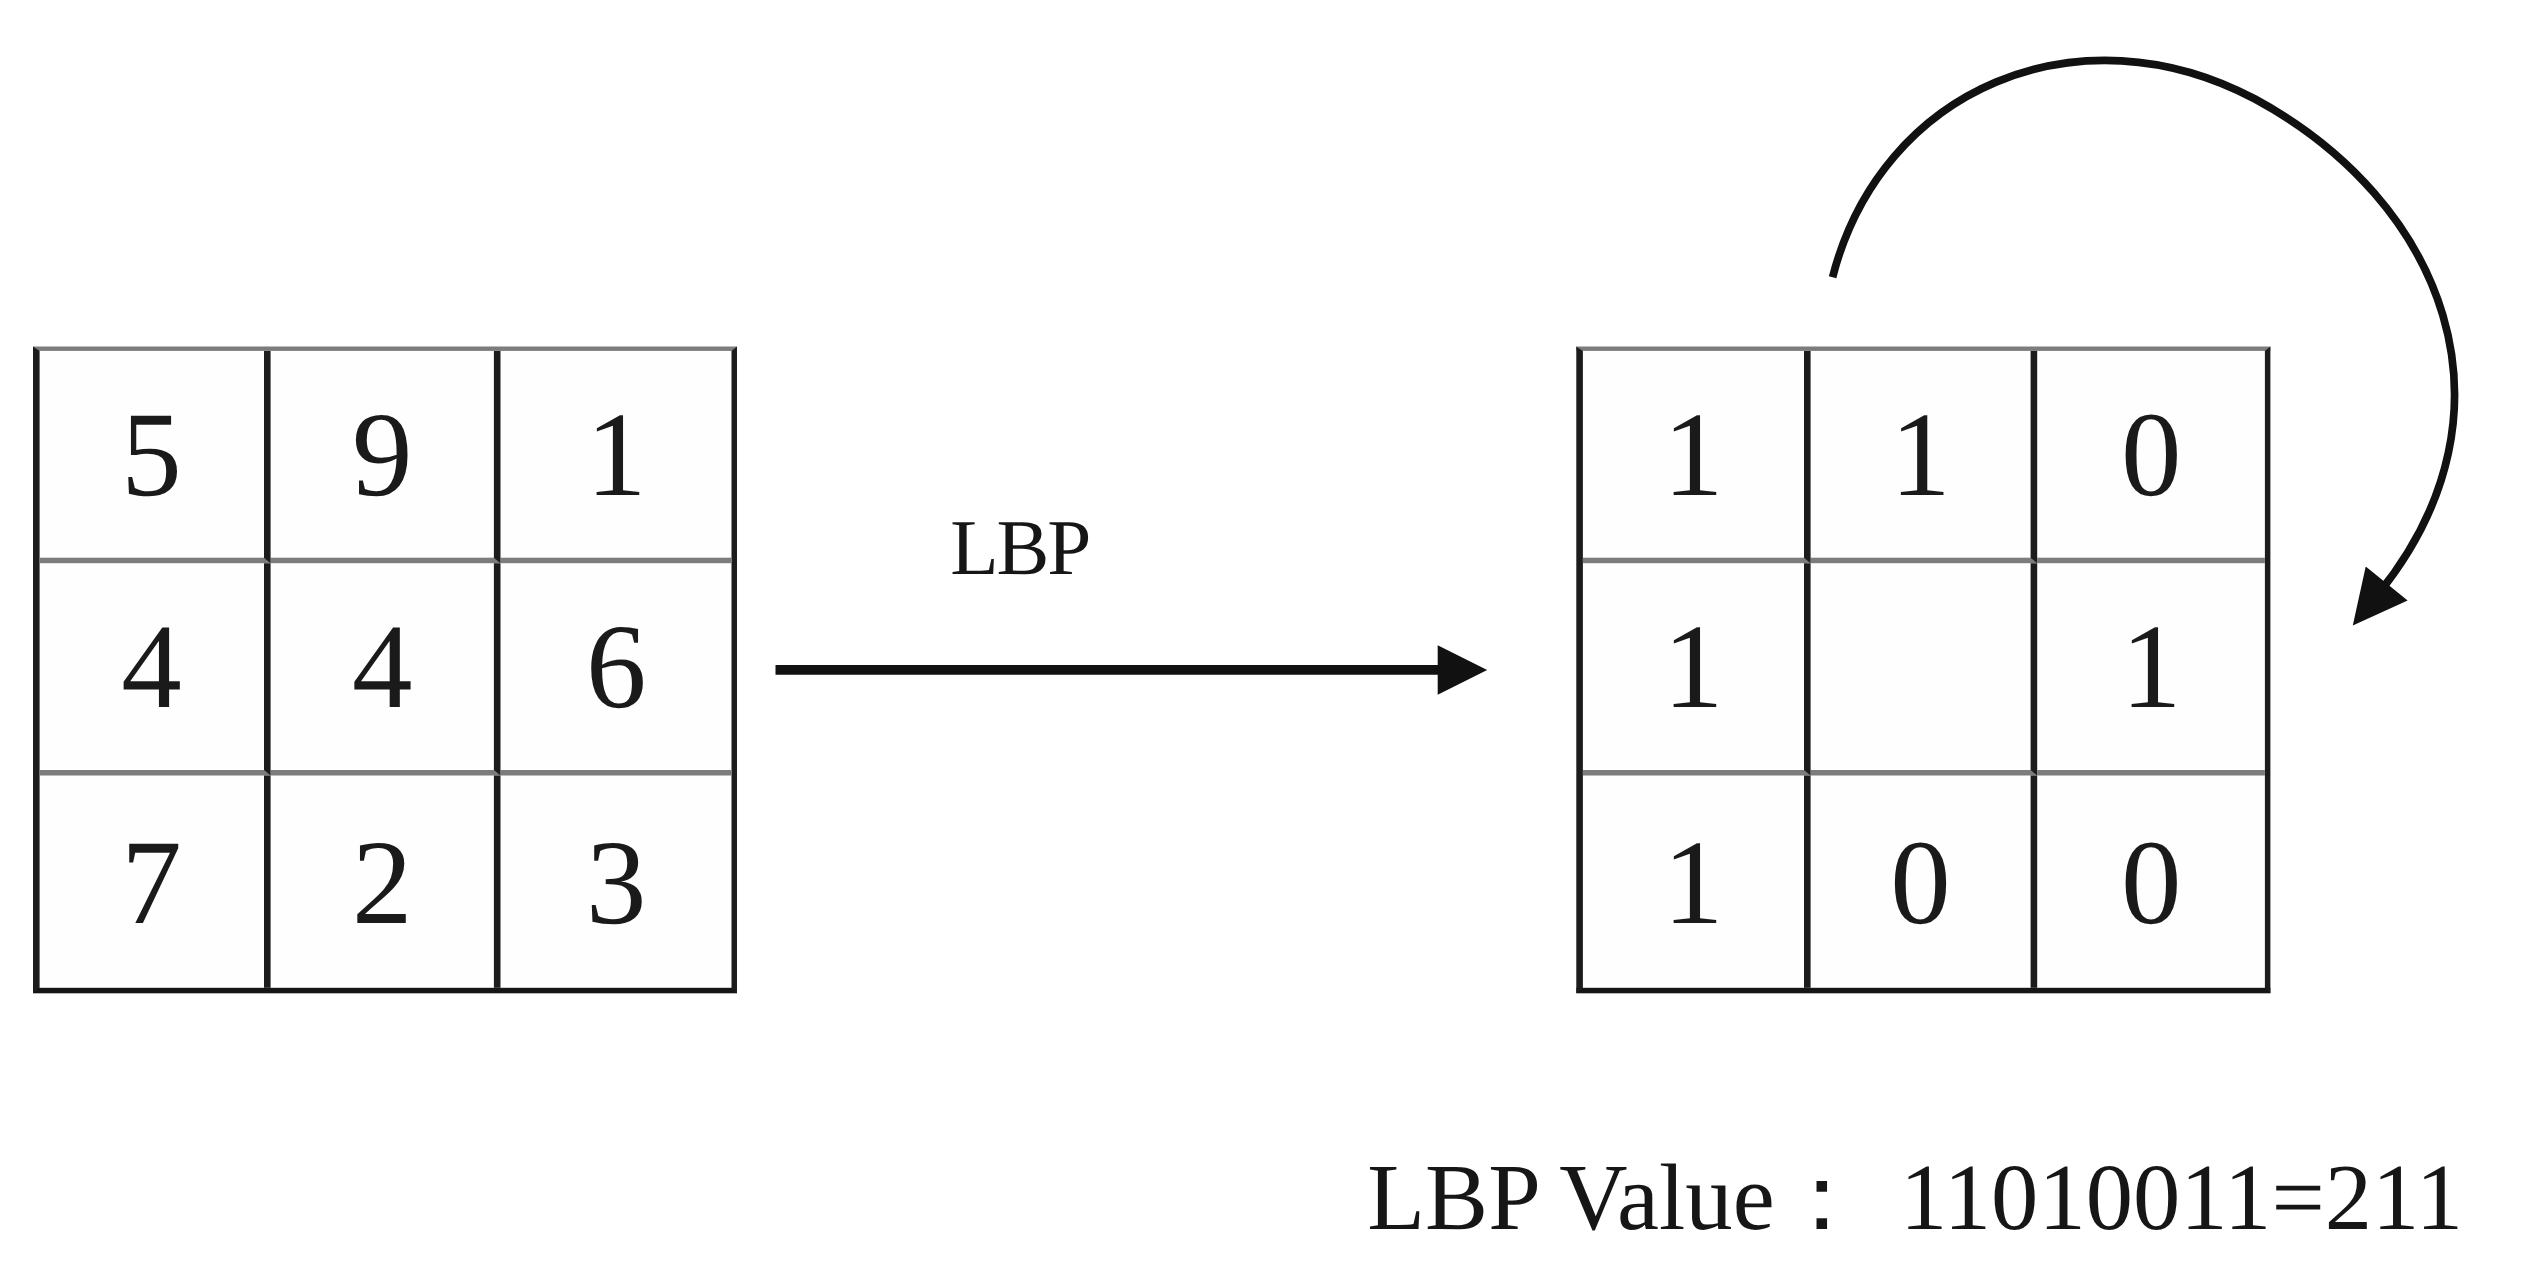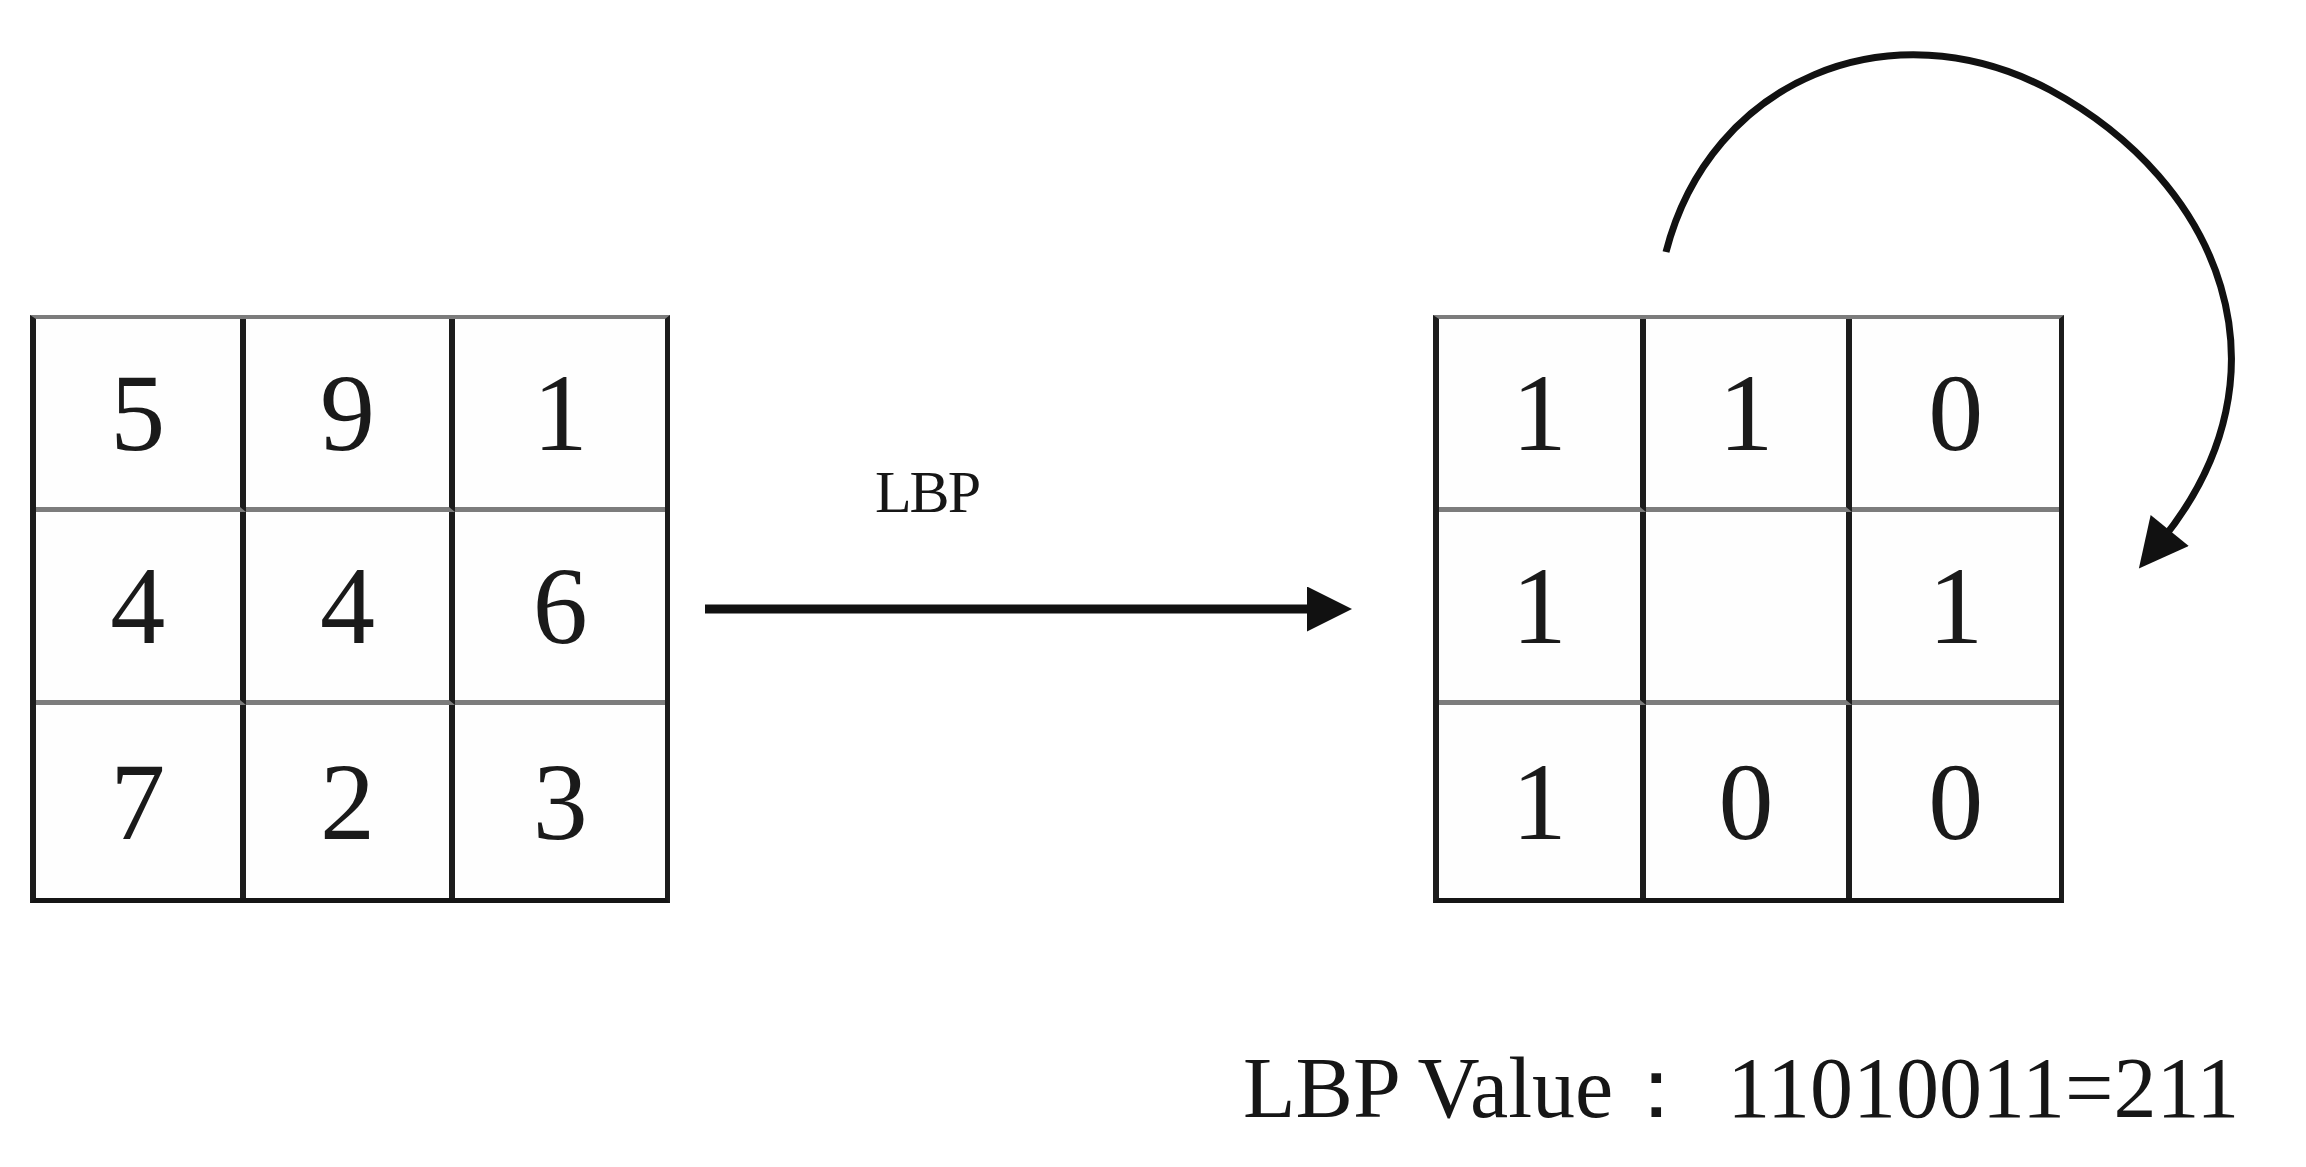--- a/index.html
+++ b/index.html
@@ -43,21 +43,21 @@
   .lbp-cell.col3 { border-right: none; }
   .lbp-cell.row3 { border-bottom: none; }
 
   
   #lbp-arrow-label {
     position: absolute;
     left: 827px;
     top: 462px;
     width: 200px;
     text-align: center;
-    font-size: 60px;
+    font-size: 72px;
     line-height: 1;
     letter-spacing: -2px;
     color: #161616;
   }
   #result-line {
     position: absolute;
     left: 1243px;
     top: 1045px;
     font-size: 86px;
     line-height: 1;

